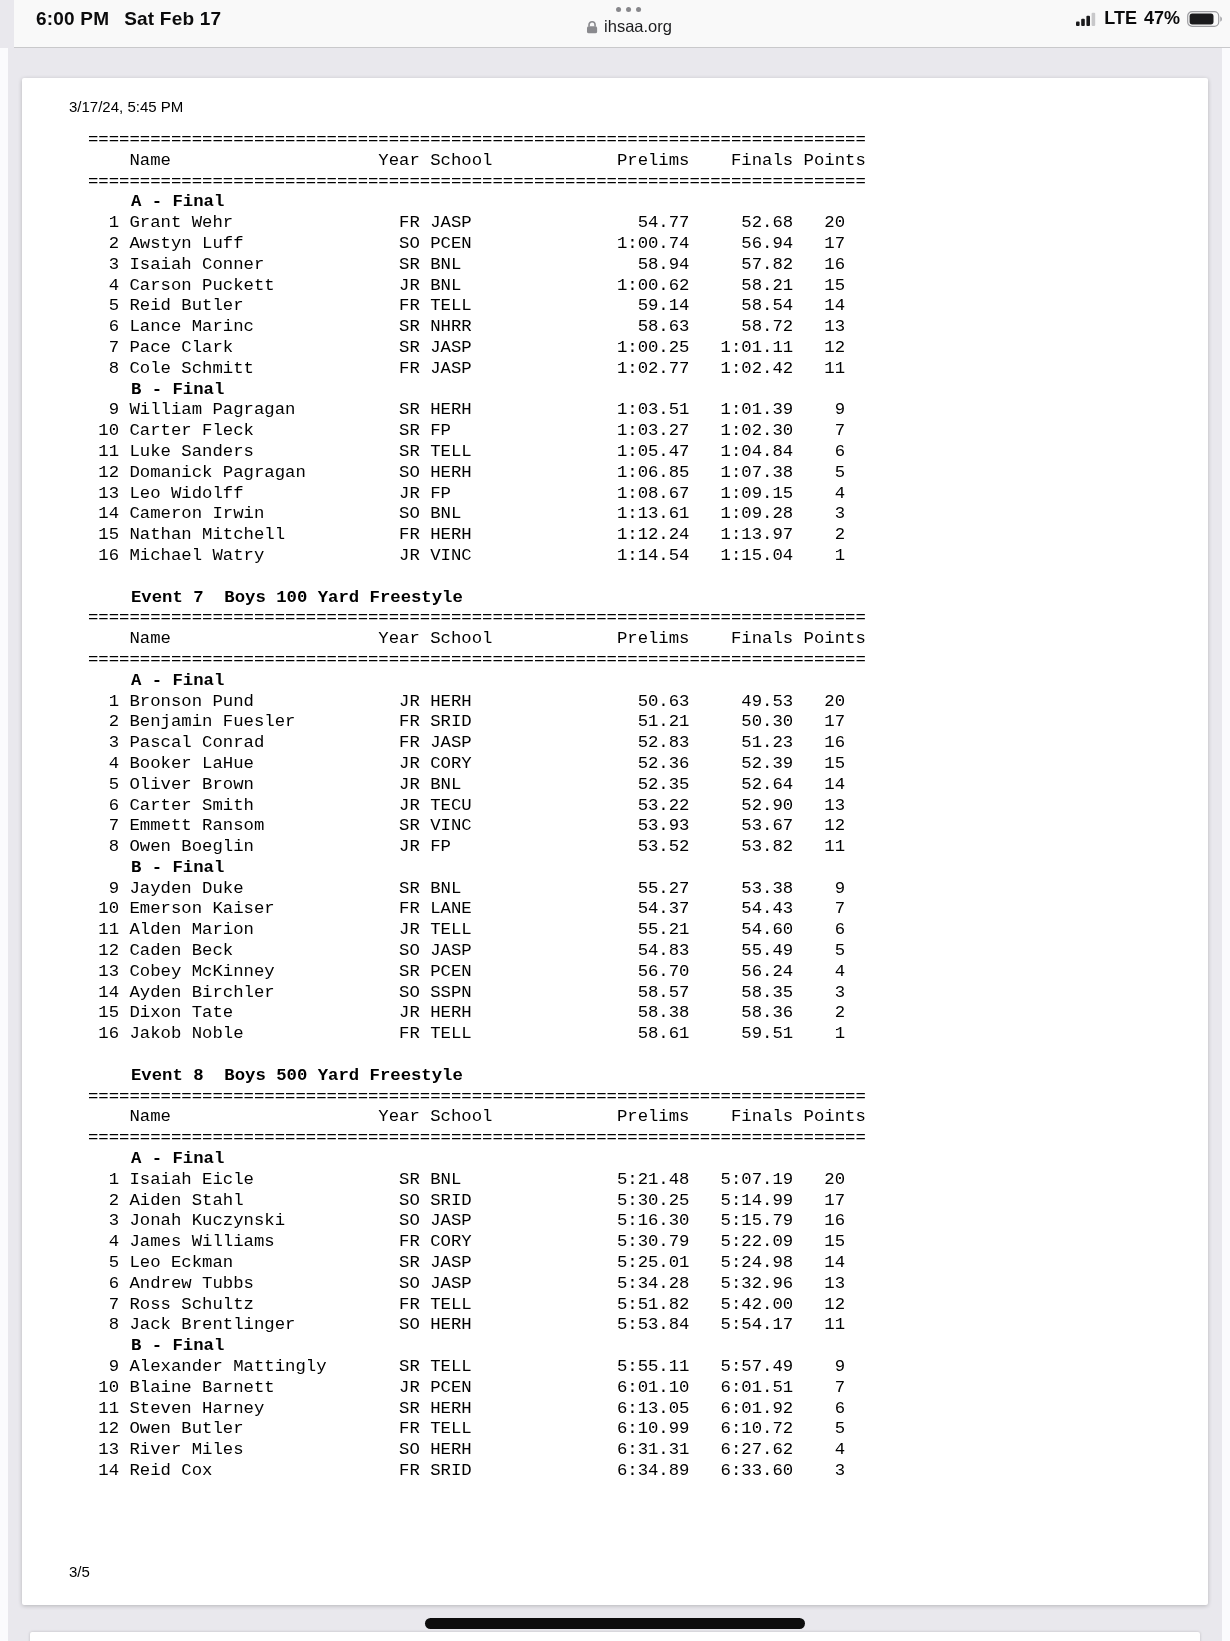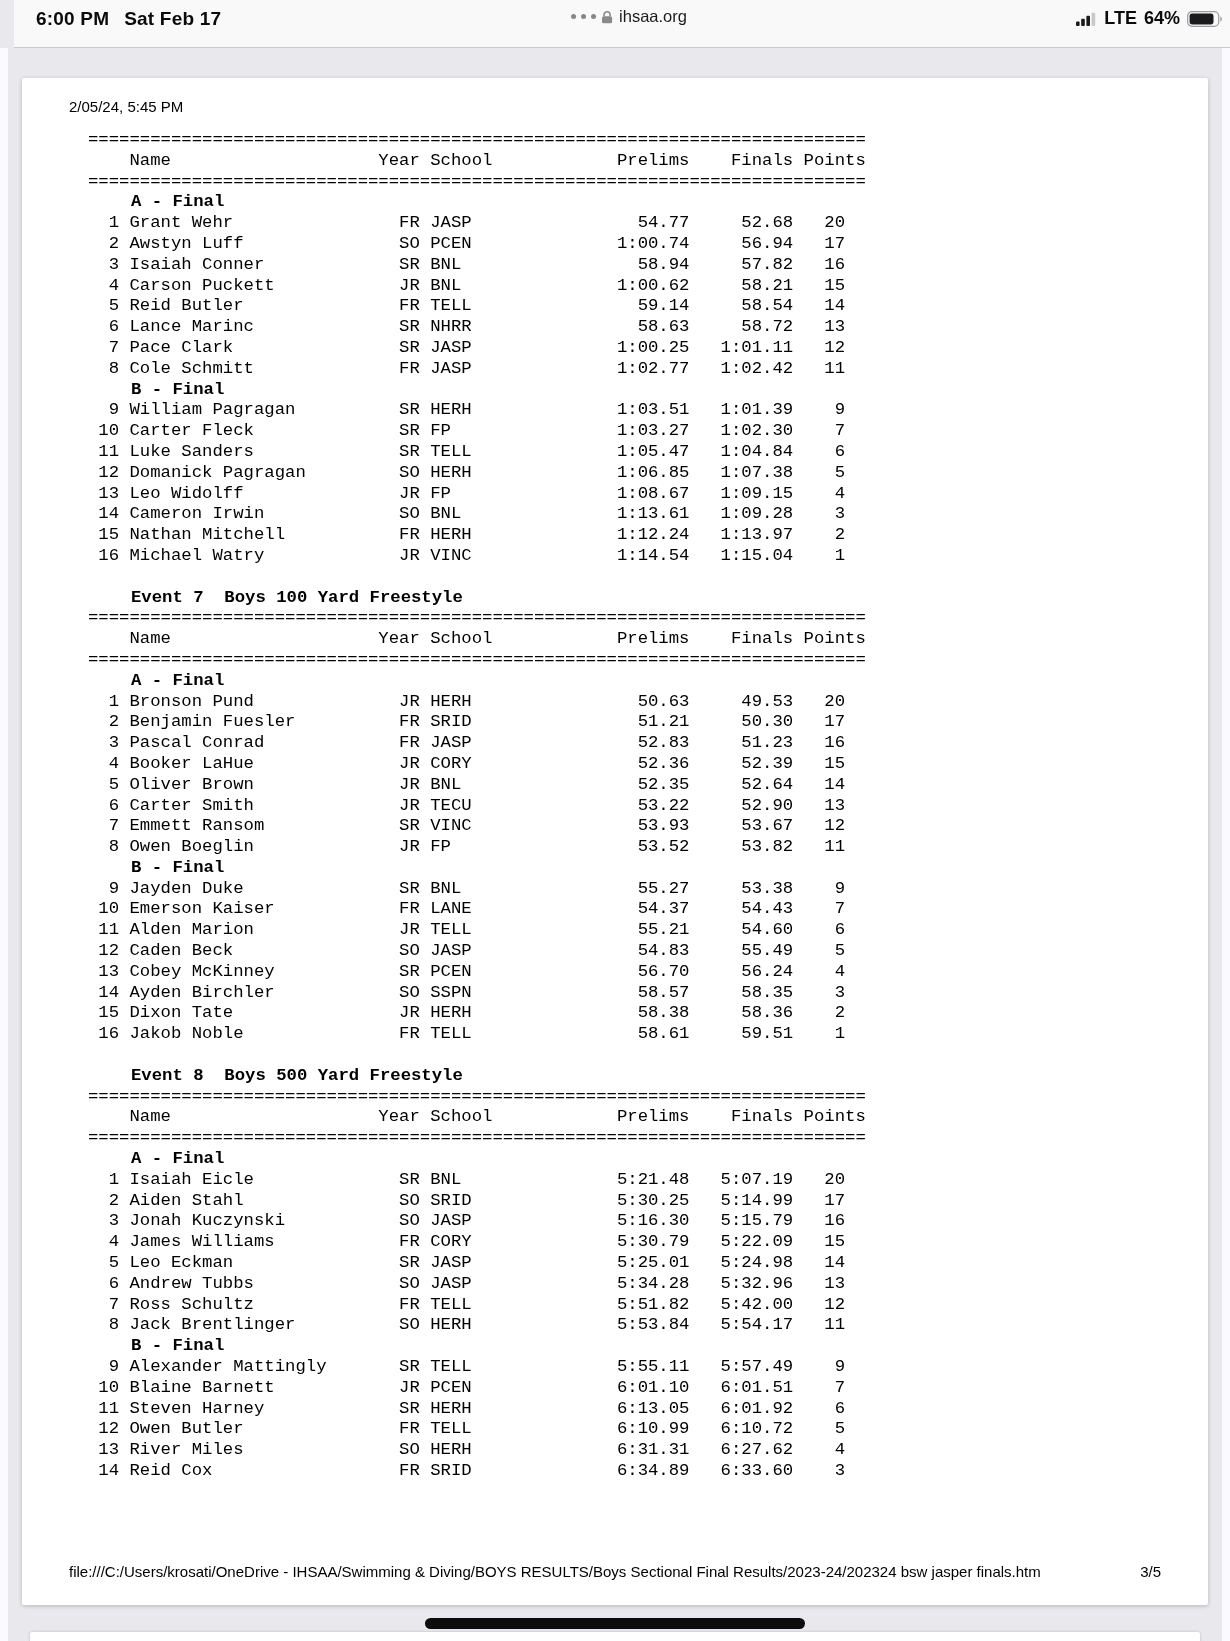--- a/index.html
+++ b/index.html
@@ -12,21 +12,21 @@
   
   .status-bar{
     position:absolute;top:0;left:14px;width:100%;height:48px;
     background:#f9f9f9;border-bottom:1px solid #c9c9cb;box-sizing:border-box;
     z-index:5;
     padding-left:48px;
   }
   .sb-left{position:absolute;left:22px;top:8px;font-size:19px;font-weight:600;color:#0b0b0c;letter-spacing:.2px;}
   .sb-left .sb-date{margin-left:15px;}
   .sb-center{position:absolute;left:50%;top:7px;transform:translateX(-50%);
-    display:flex;flex-direction:row;align-items:center;gap:5px;}
+    display:flex;flex-direction:column;align-items:center;gap:5px;}
   .dots{display:flex;gap:5px;cursor:pointer;}
   .dots i{width:5px;height:5px;border-radius:50%;background:#87878b;display:block;}
   .url-row{display:flex;align-items:center;gap:6px;cursor:pointer;}
   .url-text{font-size:16.5px;color:#1c1c1e;}
   .sb-right{position:absolute;right:20px;top:8px;display:flex;align-items:center;gap:7px;
     font-size:18px;font-weight:600;color:#0b0b0c;text-align:right;}
   
   .edge-strip{position:absolute;top:48px;bottom:0;width:8px;background:#fbfbfd;z-index:1;}
   .edge-strip.left{left:0;}
   .edge-strip.right{right:0;}
@@ -85,39 +85,38 @@
   </div>
 
   <div class="sb-right">
     <svg width="21" height="14" viewBox="0 0 21 14">
       <rect x="0" y="9.5" width="3.6" height="4.5" rx="1" fill="#1a1a1c"></rect>
       <rect x="5.2" y="6.8" width="3.6" height="7.2" rx="1" fill="#1a1a1c"></rect>
       <rect x="10.4" y="3.8" width="3.6" height="10.2" rx="1" fill="#1a1a1c"></rect>
       <rect x="15.6" y="0.8" width="3.6" height="13.2" rx="1" fill="#c8c8ca"></rect>
     </svg>
     <span>LTE</span>
-    <span>64%</span>
+    <span>47%</span>
     <svg width="37" height="16" viewBox="0 0 37 16">
       <rect x="0.7" y="0.7" width="31" height="14.6" rx="4.4" fill="none" stroke="#9d9da1" stroke-width="1.2"></rect>
       <rect x="2.6" y="2.6" width="23.9" height="10.8" rx="2.6" fill="#1a1a1c"></rect>
       <path d="M33.3,5.2 a3.2,3.2 0 0 1 0,5.6 z" fill="#9d9da1"></path>
     </svg>
   </div>
 </div>
 
 <div class="edge-strip left"></div>
 <div class="edge-strip right"></div>
 
 <div class="page-card">
   <div class="doc-header">
-    <span class="hdr-left">2/05/24, 5:45 PM</span>
+    <span class="hdr-left">3/17/24, 5:45 PM</span>
   </div>
 
   <div class="doc-content" id="doc-content"><div class="ln">===========================================================================</div><div class="ln">    Name                    Year School            Prelims    Finals Points</div><div class="ln">===========================================================================</div><div class="ln b">A - Final</div><div class="ln">  1 Grant Wehr                FR JASP                54.77     52.68   20</div><div class="ln">  2 Awstyn Luff               SO PCEN              1:00.74     56.94   17</div><div class="ln">  3 Isaiah Conner             SR BNL                 58.94     57.82   16</div><div class="ln">  4 Carson Puckett            JR BNL               1:00.62     58.21   15</div><div class="ln">  5 Reid Butler               FR TELL                59.14     58.54   14</div><div class="ln">  6 Lance Marinc              SR NHRR                58.63     58.72   13</div><div class="ln">  7 Pace Clark                SR JASP              1:00.25   1:01.11   12</div><div class="ln">  8 Cole Schmitt              FR JASP              1:02.77   1:02.42   11</div><div class="ln b">B - Final</div><div class="ln">  9 William Pagragan          SR HERH              1:03.51   1:01.39    9</div><div class="ln"> 10 Carter Fleck              SR FP                1:03.27   1:02.30    7</div><div class="ln"> 11 Luke Sanders              SR TELL              1:05.47   1:04.84    6</div><div class="ln"> 12 Domanick Pagragan         SO HERH              1:06.85   1:07.38    5</div><div class="ln"> 13 Leo Widolff               JR FP                1:08.67   1:09.15    4</div><div class="ln"> 14 Cameron Irwin             SO BNL               1:13.61   1:09.28    3</div><div class="ln"> 15 Nathan Mitchell           FR HERH              1:12.24   1:13.97    2</div><div class="ln"> 16 Michael Watry             JR VINC              1:14.54   1:15.04    1</div><div class="ln"></div><div class="ln b">Event 7  Boys 100 Yard Freestyle</div><div class="ln">===========================================================================</div><div class="ln">    Name                    Year School            Prelims    Finals Points</div><div class="ln">===========================================================================</div><div class="ln b">A - Final</div><div class="ln">  1 Bronson Pund              JR HERH                50.63     49.53   20</div><div class="ln">  2 Benjamin Fuesler          FR SRID                51.21     50.30   17</div><div class="ln">  3 Pascal Conrad             FR JASP                52.83     51.23   16</div><div class="ln">  4 Booker LaHue              JR CORY                52.36     52.39   15</div><div class="ln">  5 Oliver Brown              JR BNL                 52.35     52.64   14</div><div class="ln">  6 Carter Smith              JR TECU                53.22     52.90   13</div><div class="ln">  7 Emmett Ransom             SR VINC                53.93     53.67   12</div><div class="ln">  8 Owen Boeglin              JR FP                  53.52     53.82   11</div><div class="ln b">B - Final</div><div class="ln">  9 Jayden Duke               SR BNL                 55.27     53.38    9</div><div class="ln"> 10 Emerson Kaiser            FR LANE                54.37     54.43    7</div><div class="ln"> 11 Alden Marion              JR TELL                55.21     54.60    6</div><div class="ln"> 12 Caden Beck                SO JASP                54.83     55.49    5</div><div class="ln"> 13 Cobey McKinney            SR PCEN                56.70     56.24    4</div><div class="ln"> 14 Ayden Birchler            SO SSPN                58.57     58.35    3</div><div class="ln"> 15 Dixon Tate                JR HERH                58.38     58.36    2</div><div class="ln"> 16 Jakob Noble               FR TELL                58.61     59.51    1</div><div class="ln"></div><div class="ln b">Event 8  Boys 500 Yard Freestyle</div><div class="ln">===========================================================================</div><div class="ln">    Name                    Year School            Prelims    Finals Points</div><div class="ln">===========================================================================</div><div class="ln b">A - Final</div><div class="ln">  1 Isaiah Eicle              SR BNL               5:21.48   5:07.19   20</div><div class="ln">  2 Aiden Stahl               SO SRID              5:30.25   5:14.99   17</div><div class="ln">  3 Jonah Kuczynski           SO JASP              5:16.30   5:15.79   16</div><div class="ln">  4 James Williams            FR CORY              5:30.79   5:22.09   15</div><div class="ln">  5 Leo Eckman                SR JASP              5:25.01   5:24.98   14</div><div class="ln">  6 Andrew Tubbs              SO JASP              5:34.28   5:32.96   13</div><div class="ln">  7 Ross Schultz              FR TELL              5:51.82   5:42.00   12</div><div class="ln">  8 Jack Brentlinger          SO HERH              5:53.84   5:54.17   11</div><div class="ln b">B - Final</div><div class="ln">  9 Alexander Mattingly       SR TELL              5:55.11   5:57.49    9</div><div class="ln"> 10 Blaine Barnett            JR PCEN              6:01.10   6:01.51    7</div><div class="ln"> 11 Steven Harney             SR HERH              6:13.05   6:01.92    6</div><div class="ln"> 12 Owen Butler               FR TELL              6:10.99   6:10.72    5</div><div class="ln"> 13 River Miles               SO HERH              6:31.31   6:27.62    4</div><div class="ln"> 14 Reid Cox                  FR SRID              6:34.89   6:33.60    3</div></div>
 
   <div class="doc-footer">
-    <span>file:///C:/Users/krosati/OneDrive - IHSAA/Swimming &amp; Diving/BOYS RESULTS/Boys Sectional Final Results/2023-24/202324 bsw jasper finals.htm</span>
     <span>3/5</span>
   </div>
 </div>
 
 <div class="home-indicator"></div>
 <div class="next-page-card"></div>
 
 </body></html>

